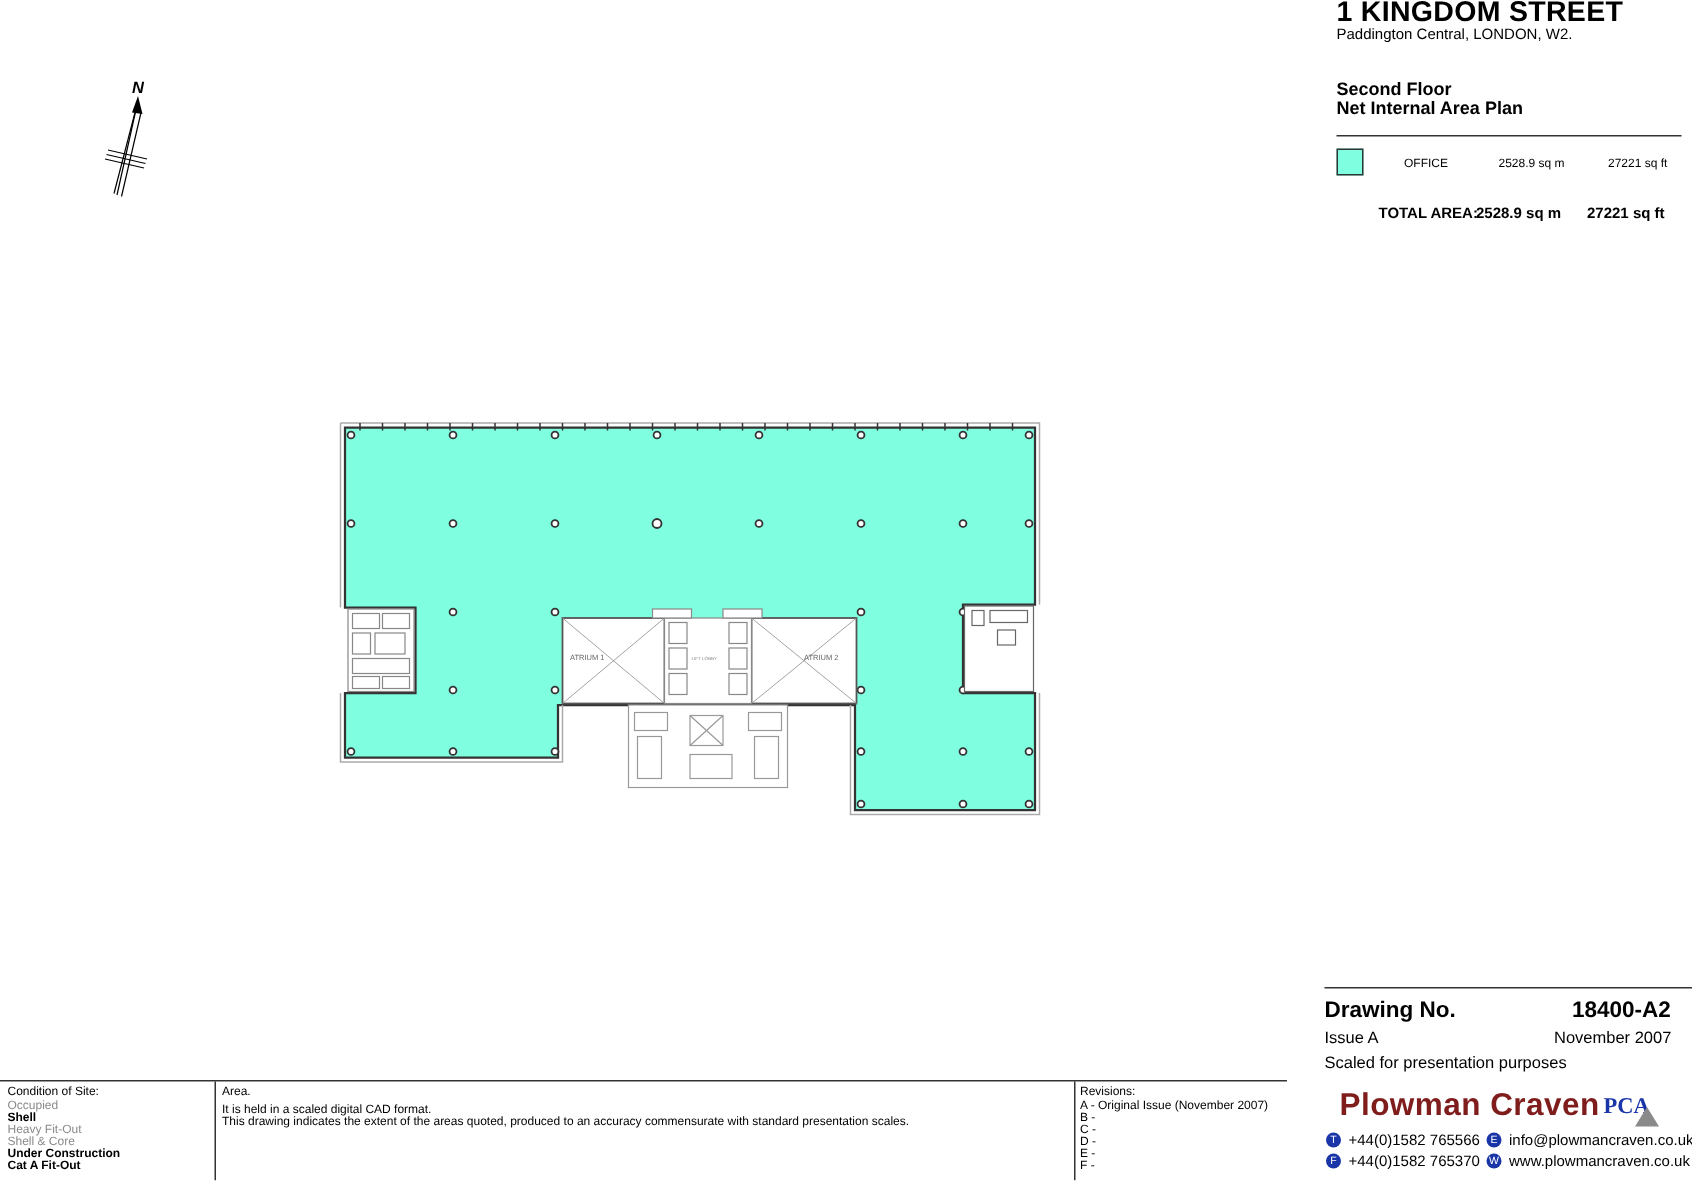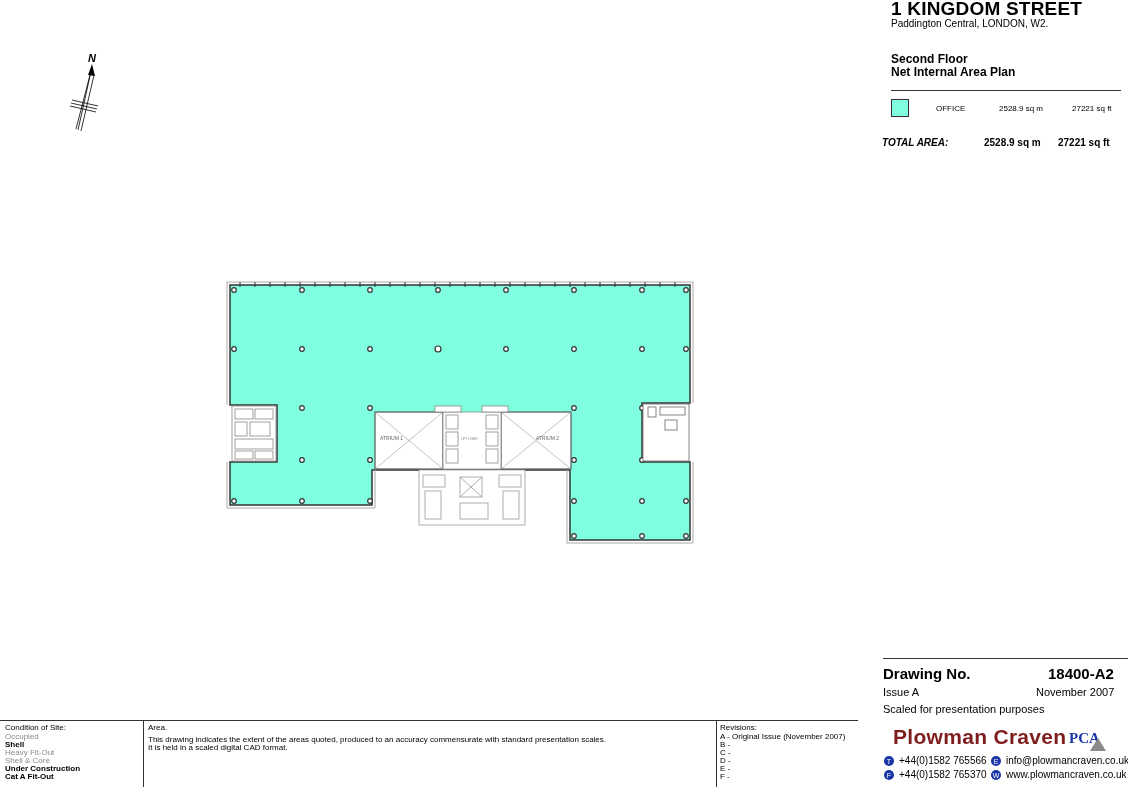--- a/index.html
+++ b/index.html
@@ -8,35 +8,35 @@
 
   
   .title { left: 891px; top: -2px; font-size: 19px; font-weight: bold; letter-spacing: 0.2px; }
   .subtitle { left: 891px; top: 18px; font-size: 10px; }
   .floor-name { left: 891px; top: 53px; font-size: 12px; font-weight: bold; line-height: 13px; }
   .rule-top { left: 891px; top: 90px; width: 230px; height: 1px; background: #333; }
   .swatch { left: 891px; top: 99px; width: 18px; height: 18px; background: #7fffdf; border: 1px solid #333; box-sizing: border-box; }
   .leg-label { left: 936px; top: 104px; font-size: 8px; }
   .leg-sqm { left: 999px; top: 104px; font-size: 8px; }
   .leg-sqft { left: 1072px; top: 104px; font-size: 8px; }
-  .total-label { left: 882px; top: 137px; font-size: 10px; font-weight: bold; font-style: italic; }
+  .total-label { left: 919px; top: 137px; font-size: 10px; font-weight: bold; }
   .total-sqm { left: 984px; top: 137px; font-size: 10px; font-weight: bold; }
   .total-sqft { left: 1058px; top: 137px; font-size: 10px; font-weight: bold; }
 
   
   .rule-dn { left: 883px; top: 658px; width: 245px; height: 1px; background: #333; }
   .dn-label { left: 883px; top: 665px; font-size: 15px; font-weight: bold; }
   .dn-value { left: 1048px; top: 665px; font-size: 15px; font-weight: bold; }
   .issue { left: 883px; top: 686px; font-size: 11px; }
   .issue-date { left: 1036px; top: 686px; font-size: 11px; }
   .scaled { left: 883px; top: 703px; font-size: 11px; }
   .brand { left: 893px; top: 725px; font-size: 21px; font-weight: bold; color: #7f1d1d; letter-spacing: 0.3px; }
   .pca { left: 1069px; top: 730px; font-size: 15px; font-weight: bold; color: #1a35a8; font-family: "Liberation Serif", serif; }
   .pca-tri { left: 1090px; top: 738px; width: 0; height: 0; border-left: 8px solid transparent; border-right: 8px solid transparent; border-bottom: 13px solid #8a8a8a; }
-  .contact { font-size: 10px; display: flex; align-items: flex-end; gap: 5px; }
+  .contact { font-size: 10px; display: flex; align-items: flex-start; gap: 5px; }
   .dot { width: 10px; height: 10px; border-radius: 50%; background: #1a35a8; color: #fff; font-size: 7px; display: inline-flex; align-items: center; justify-content: center; }
 
   
   .table-top { left: 0; top: 720px; width: 858px; height: 1px; background: #333; }
   .table-vline { top: 721px; width: 1px; height: 66px; background: #333; }
   .cond-title { left: 5px; top: 723px; font-size: 8px; }
   .cond-item { left: 5px; font-size: 8px; line-height: 8px; }
   .cond-grey { color: #8a8a8a; }
   .cond-bold { font-weight: bold; }
   .note-title { left: 148px; top: 723px; font-size: 8px; }
@@ -251,22 +251,22 @@
 <div class="abs cond-title">Condition of Site:</div>
 <div class="abs cond-item cond-grey" style="top:733px;">Occupied</div>
 <div class="abs cond-item cond-bold" style="top:741px;">Shell</div>
 <div class="abs cond-item cond-grey" style="top:749px;text-align:center;">Heavy Fit-Out</div>
 <div class="abs cond-item cond-grey" style="top:757px;">Shell &amp; Core</div>
 <div class="abs cond-item cond-bold" style="top:765px;">Under Construction</div>
 <div class="abs cond-item cond-bold" style="top:773px;">Cat A Fit-Out</div>
 
 <div class="abs note-title">Area.</div>
 <div class="abs note-text">
+  <div>It is held in a scaled digital CAD format.</div>
   <div>This drawing indicates the extent of the areas quoted, produced to an accuracy commensurate with standard presentation scales.</div>
-  <div>It is held in a scaled digital CAD format.</div>
 </div>
 
 <div class="abs rev-title">Revisions:</div>
 <div class="abs rev-item" style="top:733px;">A - Original Issue (November 2007)</div>
 <div class="abs rev-item" style="top:741px;">B -</div>
 <div class="abs rev-item" style="top:749px;">C -</div>
 <div class="abs rev-item" style="top:757px;">D -</div>
 <div class="abs rev-item" style="top:765px;">E -</div>
 <div class="abs rev-item" style="top:773px;">F -</div>
 

